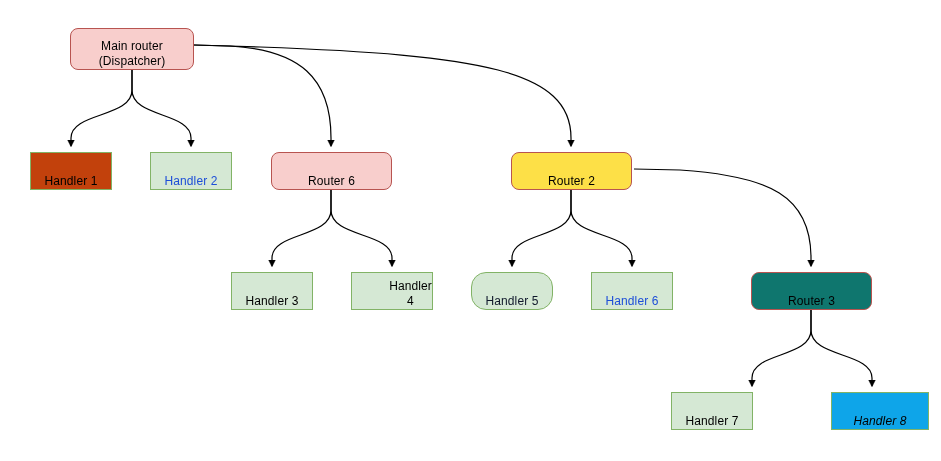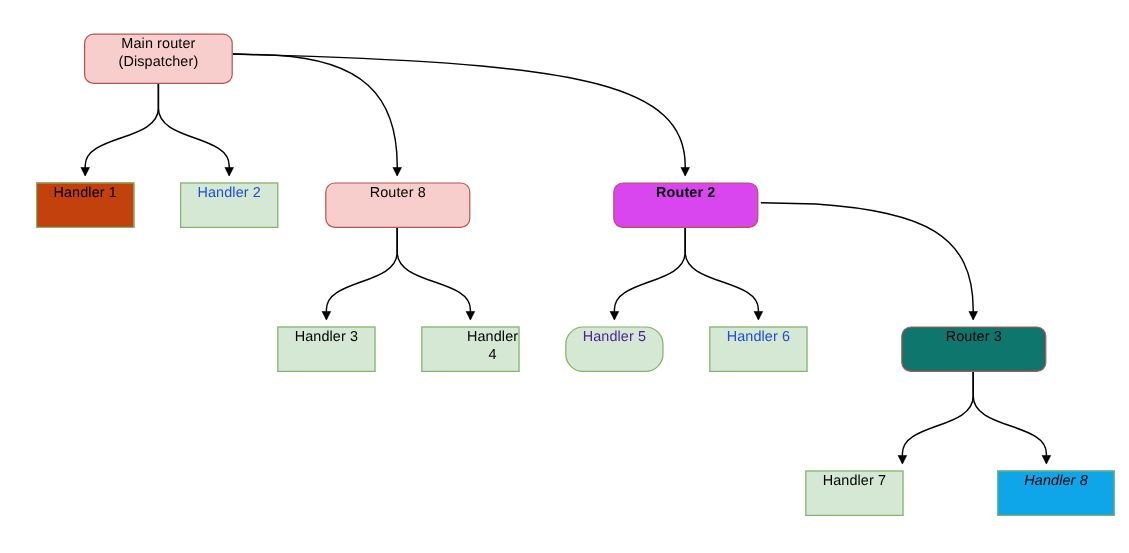--- a/index.html
+++ b/index.html
@@ -22,21 +22,21 @@
     left: 0;
     top: 0;
     width: 941px;
     height: 461px;
     pointer-events: none;
   }
   .node {
     position: absolute;
     box-sizing: border-box;
     display: flex;
-    align-items: flex-start;
+    align-items: flex-end;
     justify-content: center;
     text-align: center;
     font-size: 12px;
     line-height: 15px;
     color: #000000;
     letter-spacing: 0.1px;
     z-index: 2;
   }
   .node.router {
     background: #f8cecc;
@@ -85,32 +85,32 @@
         <span class="node-label">Main router
 (Dispatcher)</span>
       </div>
       <div class="node handler" style="left: 30px; top: 152px; width: 82px; height: 38px; background: #c2410c; border-color: rgb(130, 179, 102); color: rgb(0, 0, 0);">
         <span class="node-label">Handler 1</span>
       </div>
       <div class="node handler" style="left: 150px; top: 152px; width: 82px; height: 38px; background: rgb(213, 232, 212); border-color: rgb(130, 179, 102); color: #1d4ed8;">
         <span class="node-label">Handler 2</span>
       </div>
       <div class="node router" style="left: 271px; top: 152px; width: 121px; height: 38px; background: rgb(248, 206, 204); border-color: rgb(184, 84, 80); color: rgb(0, 0, 0);">
-        <span class="node-label">Router 8</span>
+        <span class="node-label">Router 6</span>
       </div>
-      <div class="node router" style="left: 511px; top: 152px; width: 121px; height: 38px; background: #d946ef; border-color: rgb(184, 84, 80); color: rgb(0, 0, 0); font-weight: bold;">
+      <div class="node router" style="left: 511px; top: 152px; width: 121px; height: 38px; background: #fde047; border-color: rgb(184, 84, 80); color: rgb(0, 0, 0);">
         <span class="node-label">Router 2</span>
       </div>
       <div class="node handler" style="left: 231px; top: 272px; width: 82px; height: 38px; background: rgb(213, 232, 212); border-color: rgb(130, 179, 102); color: rgb(0, 0, 0);">
         <span class="node-label">Handler 3</span>
       </div>
       <div class="node handler" style="left: 351px; top: 272px; width: 82px; height: 38px; background: rgb(213, 232, 212); border-color: rgb(130, 179, 102); color: rgb(0, 0, 0); padding-left: 37px;">
         <span class="node-label">Handler 4</span>
       </div>
-      <div class="node handler" style="left: 471px; top: 272px; width: 82px; height: 38px; background: rgb(213, 232, 212); border-color: rgb(130, 179, 102); color: #4c1d95; border-radius: 15px;">
+      <div class="node handler" style="left: 471px; top: 272px; width: 82px; height: 38px; background: rgb(213, 232, 212); border-color: rgb(130, 179, 102); color: #0f172a; border-radius: 15px;">
         <span class="node-label">Handler 5</span>
       </div>
       <div class="node handler" style="left: 591px; top: 272px; width: 82px; height: 38px; background: rgb(213, 232, 212); border-color: rgb(130, 179, 102); color: #1d4ed8;">
         <span class="node-label">Handler 6</span>
       </div>
       <div class="node router" style="left: 751px; top: 272px; width: 121px; height: 38px; background: #0f766e; border-color: rgb(184, 84, 80); color: rgb(0, 0, 0);">
         <span class="node-label">Router 3</span>
       </div>
       <div class="node handler" style="left: 671px; top: 392px; width: 82px; height: 38px; background: rgb(213, 232, 212); border-color: rgb(130, 179, 102); color: rgb(0, 0, 0);">
         <span class="node-label">Handler 7</span>

